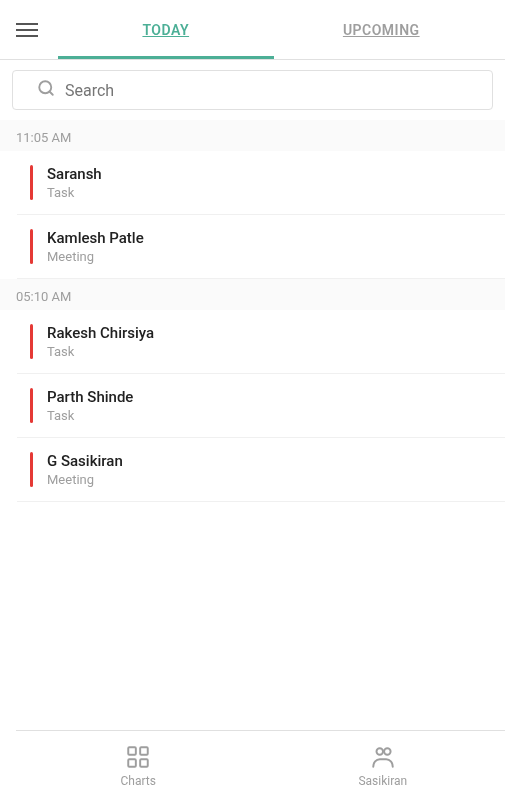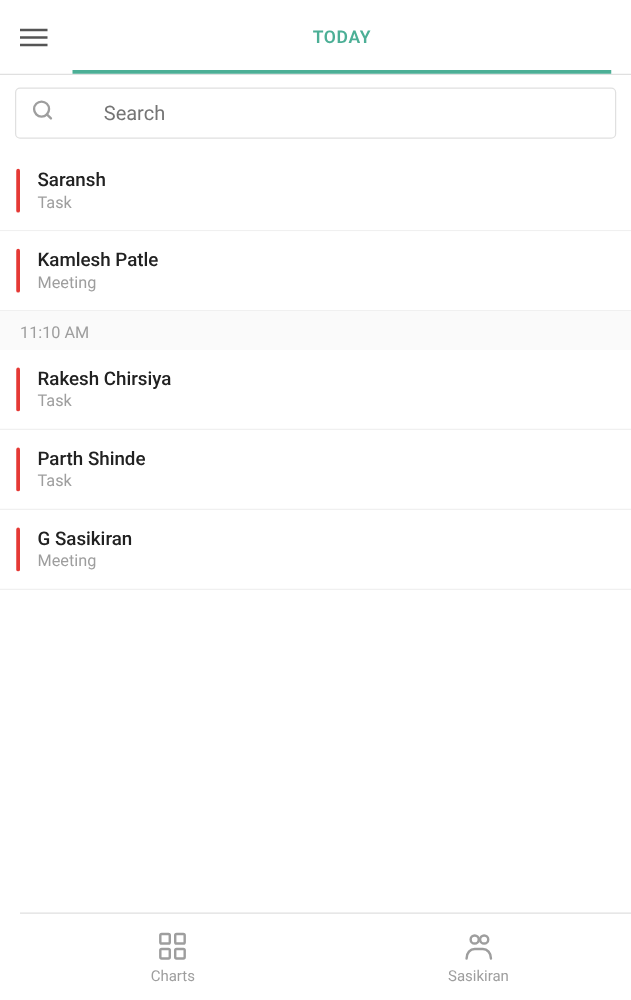--- a/index.html
+++ b/index.html
@@ -54,20 +54,21 @@
       justify-content: center;
       flex: 1;
       height: 100%;
       font-size: 14px;
       font-weight: 600;
       letter-spacing: 0.5px;
       color: #9e9e9e;
       cursor: pointer;
       position: relative;
       text-transform: uppercase;
+      text-decoration: underline;
     }
 
     .tab.active {
       color: #4caf96;
     }
 
     .tab.active::after {
       content: '';
       position: absolute;
       bottom: 0;
@@ -77,23 +78,22 @@
       background: #4caf96;
     }
 
     
     .search-bar {
       display: flex;
       align-items: center;
       margin: 10px 12px;
       border: 1px solid #e0e0e0;
       border-radius: 4px;
-      padding: 8px 12px;
+      padding: 8px 24px;
       background: #fff;
-      gap: 30px;
     }
 
     .search-icon {
       color: #9e9e9e;
       font-size: 18px;
       margin-right: 10px;
     }
 
     .search-input {
       border: none;
@@ -113,20 +113,21 @@
     }
 
     
     .list-item {
       display: flex;
       align-items: stretch;
       padding: 14px 13px;
       border-bottom: 1px solid #f0f0f0;
       background: #ffffff;
       cursor: pointer;
+      margin-left: 17px;
     }
 
     .item-border {
       width: 3px;
       background: #e53935;
       border-radius: 2px;
       margin-right: 14px;
       flex-shrink: 0;
     }
 
@@ -195,55 +196,61 @@
 
 <div class="header">
   <div class="hamburger-icon">
     <span></span>
     <span></span>
     <span></span>
   </div>
   <div class="tabs">
     <div class="tab active">
       <span>TODAY</span>
+    </div>
+    <div class="tab">
+      <span>UPCOMING</span>
     </div>
   </div>
 </div>
 
 <div class="content-area">
 
   <div class="search-bar">
     <span class="search-icon">
       <svg width="18" height="18" viewBox="0 0 24 24" fill="none" stroke="#9e9e9e" stroke-width="2.5" stroke-linecap="round" stroke-linejoin="round">
         <circle cx="11" cy="11" r="8"></circle>
         <line x1="21" y1="21" x2="16.65" y2="16.65"></line>
       </svg>
     </span>
     <input class="search-input" type="text" placeholder="Search" style="">
   </div>
 
+  <div class="time-label">
+    <span>11:05 AM</span>
+  </div>
 
   <div class="list-item">
     <div class="item-border"></div>
     <div class="item-content">
       <span class="item-name">Saransh</span>
       <span class="item-type">Task</span>
     </div>
   </div>
 
   <div class="list-item">
     <div class="item-border"></div>
     <div class="item-content">
       <span class="item-name">Kamlesh Patle</span>
       <span class="item-type">Meeting</span>
     </div>
   </div>
 
   <div class="time-label">
-    <span>11:10 AM</span>
+    <span>05:10 AM</span>
   </div>
 
   <div class="list-item">
     <div class="item-border"></div>
     <div class="item-content">
       <span class="item-name">Rakesh Chirsiya</span>
       <span class="item-type">Task</span>
     </div>
   </div>
 

